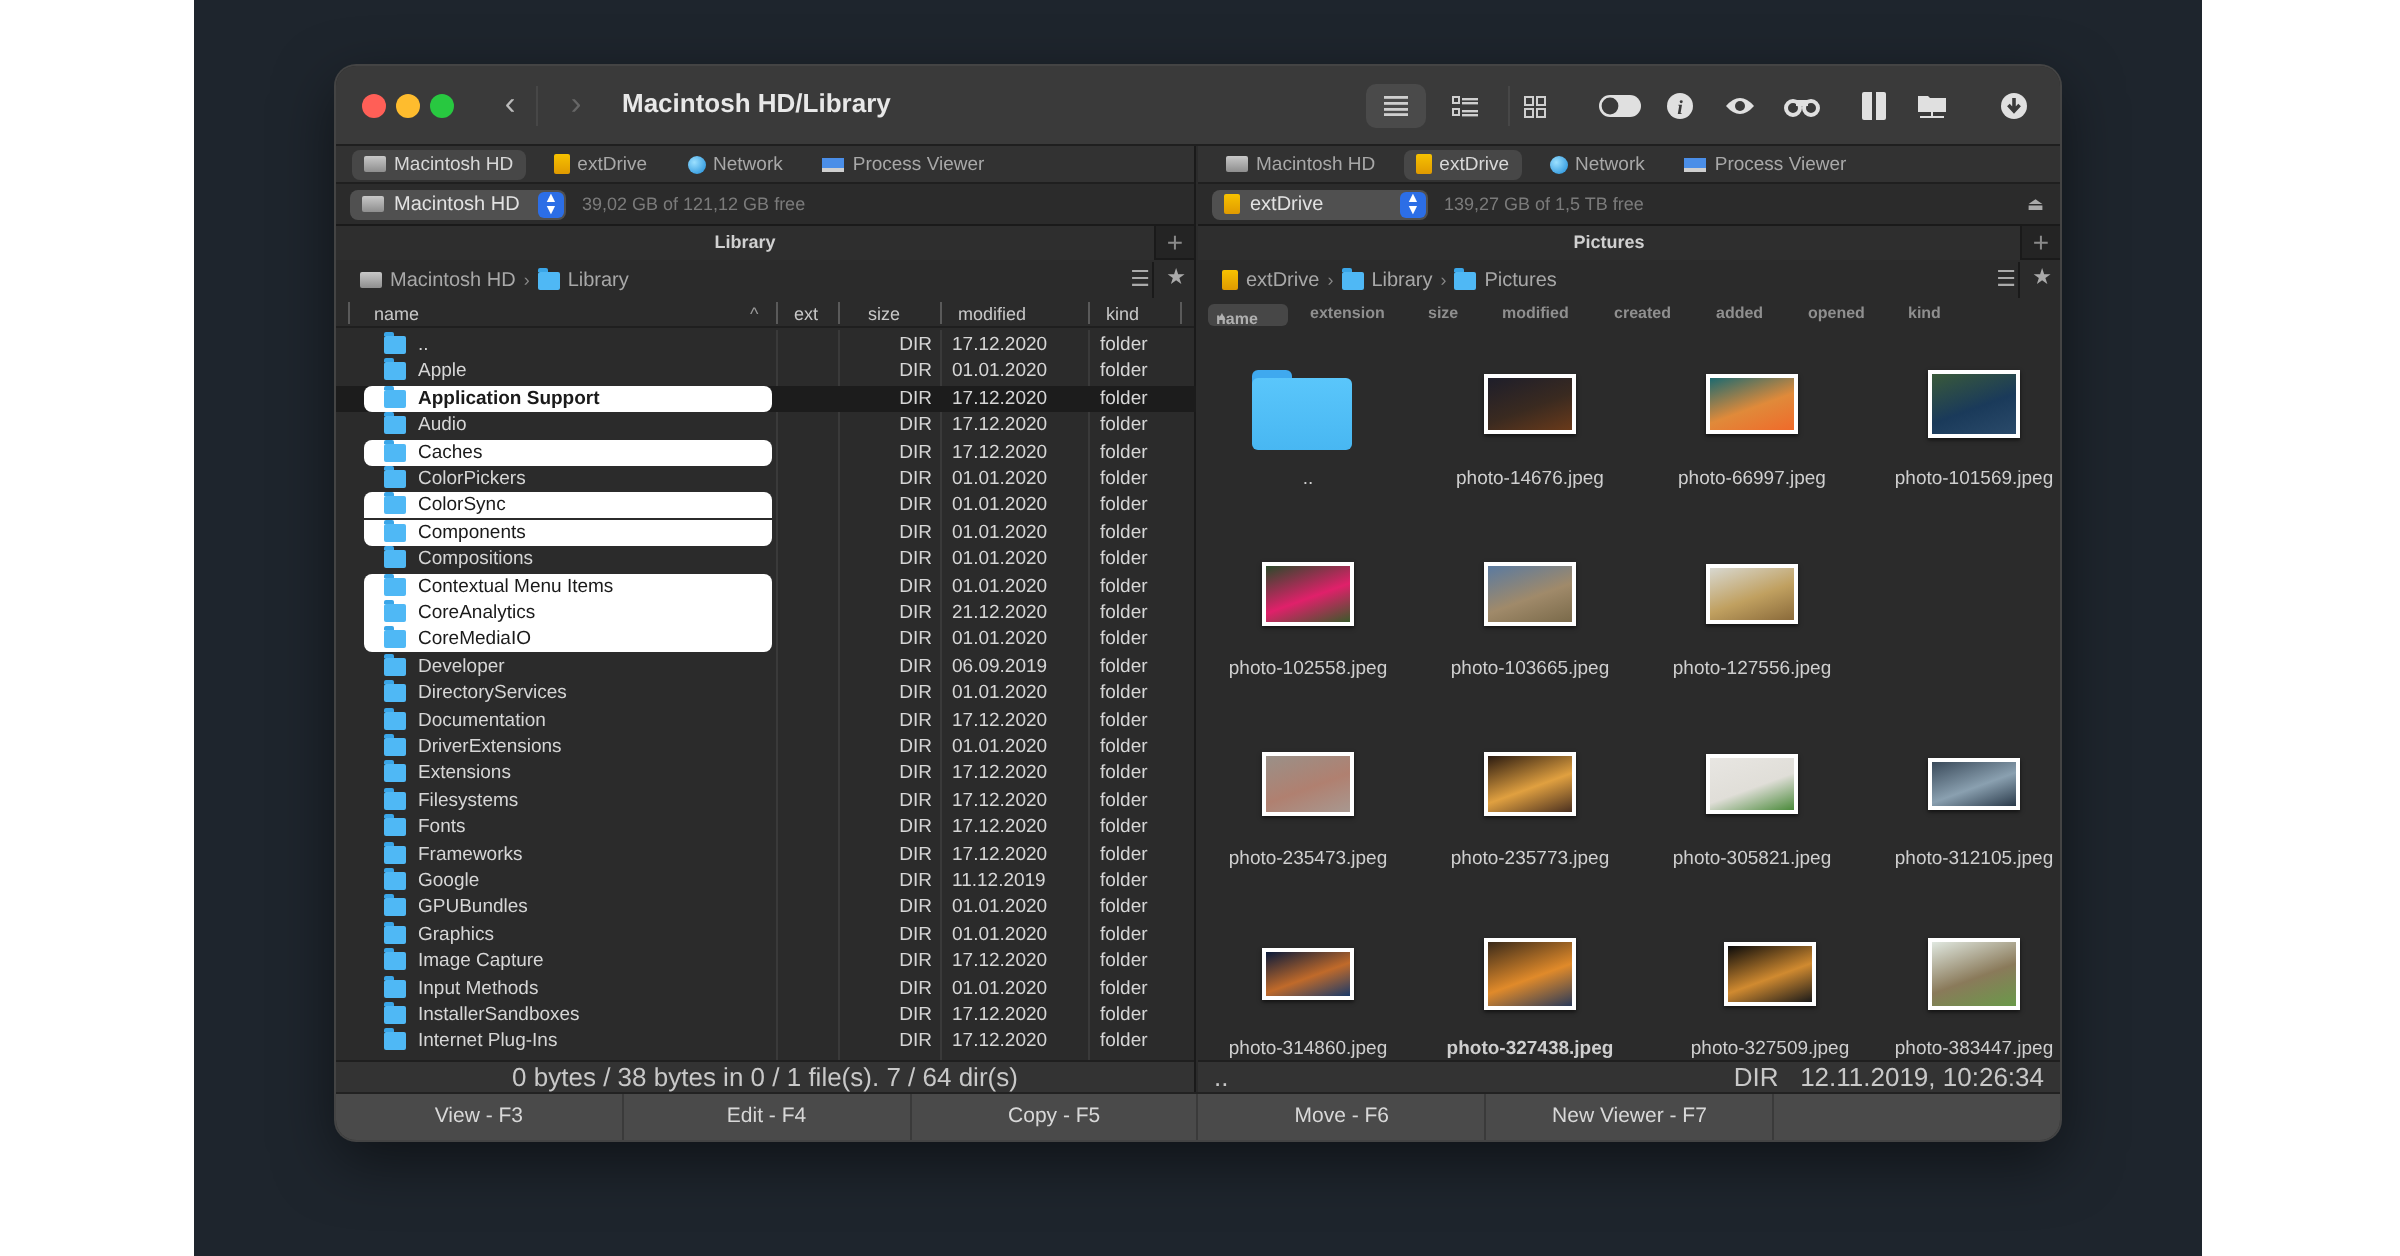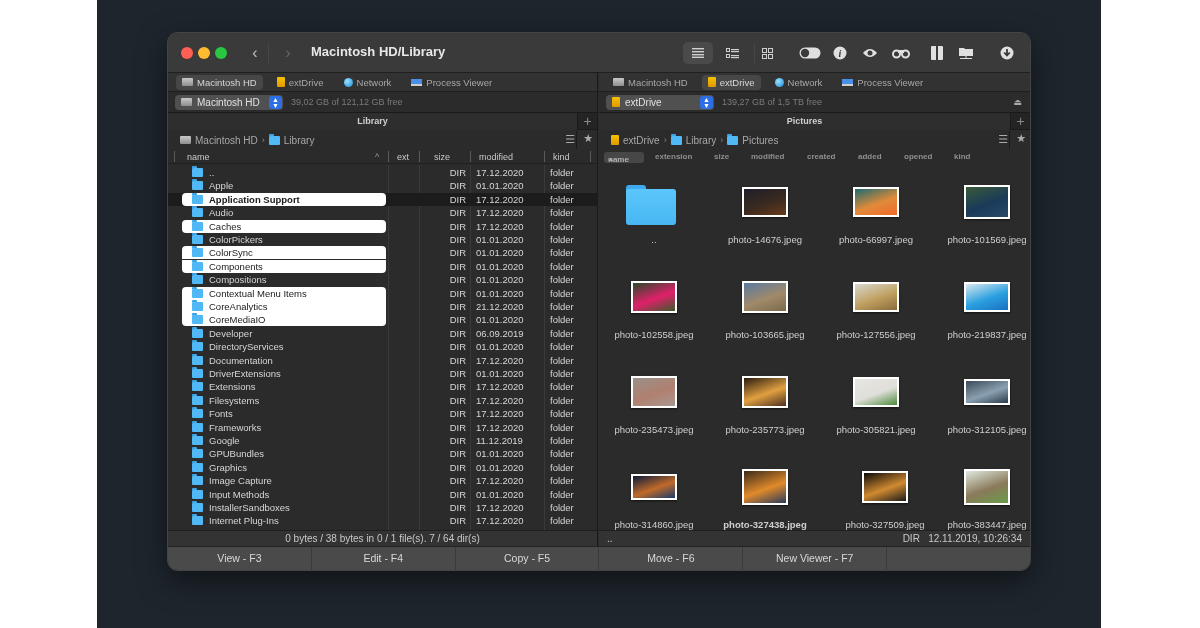--- a/index.html
+++ b/index.html
@@ -67,21 +67,21 @@
   .file-row.sel-top .name-cell { border-radius: 4px 4px 0 0; }
   .file-row.sel-bot .name-cell { border-radius: 0 0 4px 4px; }
   .file-row.sel-single .name-cell { border-radius: 4px; }
   .file-row.cursor { background: #1c1c1c; }
   .file-row.cursor .name-cell { font-weight: bold; }
   .file-row .size-cell { position: absolute; left: 280px; width: 18px; text-align: right; top: 1px; }
   .file-row .date-cell { position: absolute; left: 308px; top: 1px; }
   .file-row .kind-cell { position: absolute; left: 382px; top: 1px; }
   .col-line { position: absolute; top: 92px; width: 1px; height: 365px; background: #3a3a3a; }
 
-  .status-bar { position: absolute; left: 0; bottom: 0; width: 100%; height: 16px; background: #333; border-top: 1px solid #1f1f1f; font-size: 10px; color: #c8c8c8; line-height: 15px; }
+  .status-bar { position: absolute; left: 0; bottom: 0; width: 100%; height: 16px; background: #333; border-top: 1px solid #1f1f1f; font-size: 13px; color: #c8c8c8; line-height: 15px; }
 
   
   .col-head-r { position: absolute; left: 0; top: 77px; width: 100%; height: 14px; background: #2b2b2b; color: #8f8f8f; font-size: 8px; font-weight: bold; }
   .col-head-r span { position: absolute; top: 2px; }
   .sort-pill { position: absolute; left: 5px; top: 1px; width: 40px; height: 11px; background: #474747; border-radius: 3px; color: #b0b0b0; font-size: 8px; line-height: 11px; padding-left: 4px; }
 
   .grid { position: absolute; left: 0; top: 92px; width: 431px; height: 365px; overflow: hidden; }
   .grid-item { position: absolute; width: 110px; height: 95px; text-align: center; }
   .thumb { position: absolute; left: 50%; top: 0; transform: translateX(-50%); border: 2px solid #fff; box-shadow: 0 1px 2px rgba(0,0,0,.6); }
   .grid-label { position: absolute; left: 5px; right: 5px; top: 52px; font-size: 9.5px; color: #cfcfcf; line-height: 13px; word-break: break-all; }
@@ -607,24 +607,20 @@
           <div class="grid-label" style="top: 60px;">photo-102558.jpeg</div>
         </div>
         <div class="grid-item" style="left: 111px; top: 103px;">
           <div class="thumb" style="top:13px;width:46px;height:32px;background:linear-gradient(160deg,#5a7aa0 0%,#a08a6a 55%,#7a6a4a 100%)"></div>
           <div class="grid-label" style="top: 60px;">photo-103665.jpeg</div>
         </div>
         <div class="grid-item" style="left: 222px; top: 103px;">
           <div class="thumb" style="top:14px;width:46px;height:30px;background:linear-gradient(160deg,#d8d8d0 0%,#c0a060 55%,#8a6a3a 100%)"></div>
           <div class="grid-label" style="top: 60px;">photo-127556.jpeg</div>
         </div>
-        <div class="grid-item" style="left: 333px; top: 103px;">
-          <div class="thumb" style="top:14px;width:46px;height:30px;background:linear-gradient(160deg,#d8e8f0 0%,#2aa0e0 55%,#1a70c0 100%)"></div>
-          <div class="grid-label" style="top: 60px;">photo-219837.jpeg</div>
-        </div>
         <div class="grid-item" style="left: 0px; top: 198px;">
           <div class="thumb" style="top:13px;width:46px;height:32px;background:linear-gradient(160deg,#9a9088 0%,#b08070 55%,#a89890 100%)"></div>
           <div class="grid-label" style="top: 60px;">photo-235473.jpeg</div>
         </div>
         <div class="grid-item" style="left: 111px; top: 198px;">
           <div class="thumb" style="top:13px;width:46px;height:32px;background:linear-gradient(160deg,#2a1a10 0%,#e0a040 55%,#4a3020 100%)"></div>
           <div class="grid-label" style="top: 60px;">photo-235773.jpeg</div>
         </div>
         <div class="grid-item" style="left: 222px; top: 198px;">
           <div class="thumb" style="top:14px;width:46px;height:30px;background:linear-gradient(160deg,#e8e6e2 0%,#e0ded8 55%,#4a8a3a 100%)"></div>

